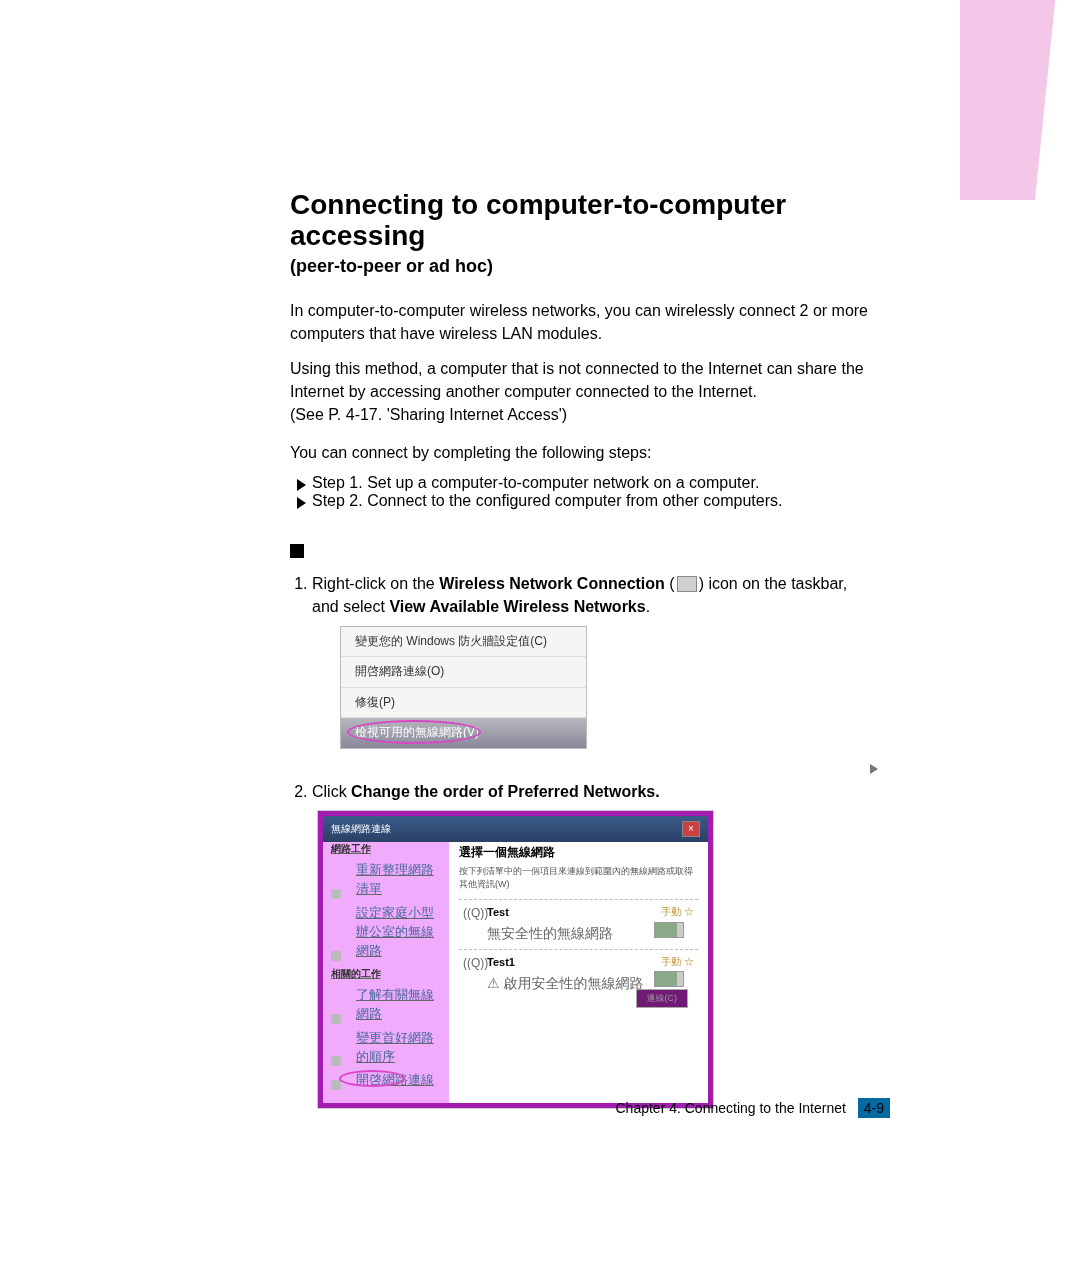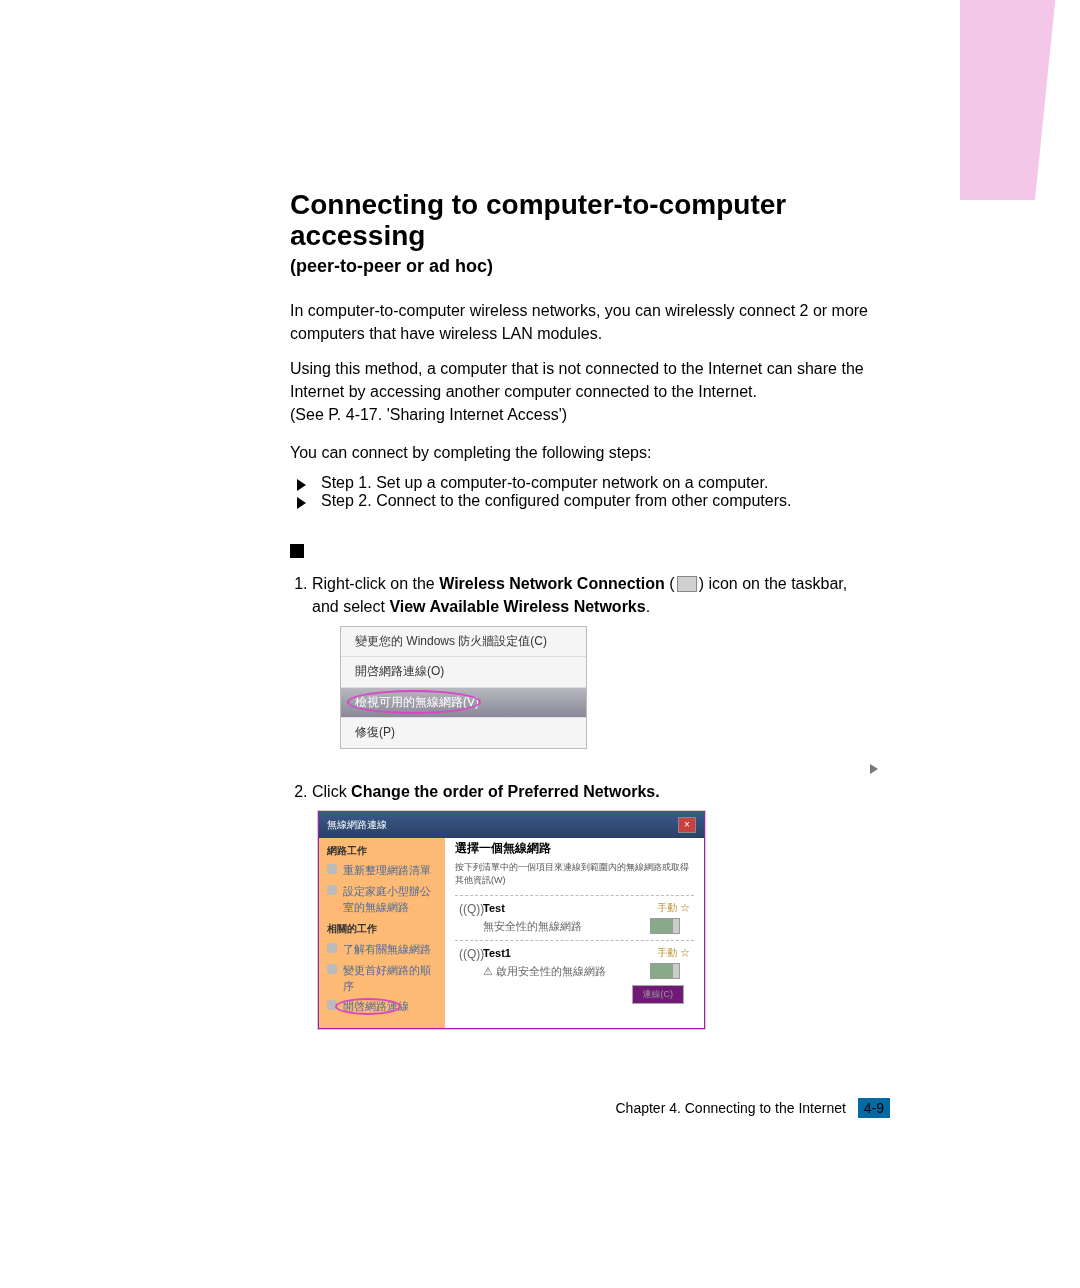--- a/index.html
+++ b/index.html
@@ -53,21 +53,21 @@
       line-height: 1.45;
       margin: 12px 0;
       color: #000;
     }
     .steps-intro p {
       margin: 14px 0 10px 0;
     }
     .arrow-step {
       display: flex;
       align-items: flex-start;
-      gap: 15px;
+      gap: 6px;
       margin: 0 0;
       font-size: 16px;
       padding-left: 7px;
     }
     .arrow {
       display: inline-block;
       width: 0;
       height: 0;
       border-left: 9px solid #000;
       border-top: 6px solid transparent;
@@ -146,21 +146,21 @@
       bottom: -4px;
       width: 0;
       height: 0;
       border-left: 8px solid #777;
       border-top: 5px solid transparent;
       border-bottom: 5px solid transparent;
     }
     .screenshot2 {
       width: 385px;
       margin: 8px 0 0 6px;
-      border: 1px solid #a21caf;
+      border: 5px solid #a21caf;
       background: #eee;
       display: flex;
       font-size: 10px;
       position: relative;
       box-shadow: 0 0 0 1px #ccc;
     }
     .ss2-titlebar {
       position: absolute;
       top: 0;
       left: 0;
@@ -179,37 +179,38 @@
       height: 14px;
       background: #c84040;
       color: #fff;
       text-align: center;
       font-size: 10px;
       line-height: 14px;
       border: 1px solid #888;
     }
     .ss2-left {
       width: 110px;
-      background: #fdba74;
-      padding: 26px 8px 8px 8px;
+      background: #f0abfc;
+      padding: 20px 8px 8px 8px;
       color: #666;
+      text-decoration: underline;
     }
     .ss2-left .task-header {
       font-weight: bold;
       font-size: 10px;
       margin: 6px 0 4px 0;
       color: #333;
     }
     .task-link {
-      font-size: 11px;
+      font-size: 13px;
       color: #4a6a9a;
       margin: 5px 0;
       display: flex;
-      gap: 6px;
-      align-items: flex-start;
+      gap: 15px;
+      align-items: flex-end;
     }
     .task-link.hl {
       position: relative;
     }
     .ellipse-highlight2 {
       position: absolute;
       border: 2px solid #d946c8;
       border-radius: 50%;
       width: 62px;
       height: 13px;
@@ -250,21 +251,21 @@
     }
     .wifi-icon {
       font-size: 12px;
       color: #666;
     }
     .net-name {
       font-weight: bold;
       font-size: 11px;
     }
     .net-desc {
-      font-size: 11px;
+      font-size: 14px;
       color: #666;
       margin-top: 2px;
     }
     .signal-bars {
       width: 28px;
       height: 14px;
       background: linear-gradient(90deg, #8a8 0%, #8a8 80%, #ccc 80%);
       border: 1px solid #999;
     }
     .star-icon {
@@ -337,25 +338,25 @@
   </h2>
 
   <ol>
     <li>
       <span>Right-click on the </span><span class="bold">Wireless Network Connection</span><span> (</span><span class="icon-inline"></span><span>) icon on the taskbar, and select </span><span class="bold">View Available Wireless Networks</span><span>.</span>
 
       <div class="menu-wrap">
         <div class="screenshot1">
           <div class="menu-item">變更您的 Windows 防火牆設定值(C)</div>
           <div class="menu-item">開啓網路連線(O)</div>
+          <div class="menu-item">修復(P)</div>
           <div class="menu-item menu-highlighted">
             <span>檢視可用的無線網路(V)</span>
             <span class="ellipse-highlight"></span>
           </div>
-          <div class="menu-item">修復(P)</div>
         </div>
         <span class="arrow-edge"></span>
       </div>
     </li>
 
     <li>
       <span>Click </span><span class="bold">Change the order of Preferred Networks.</span>
 
       <div class="screenshot2">
         <div class="ss2-titlebar">

